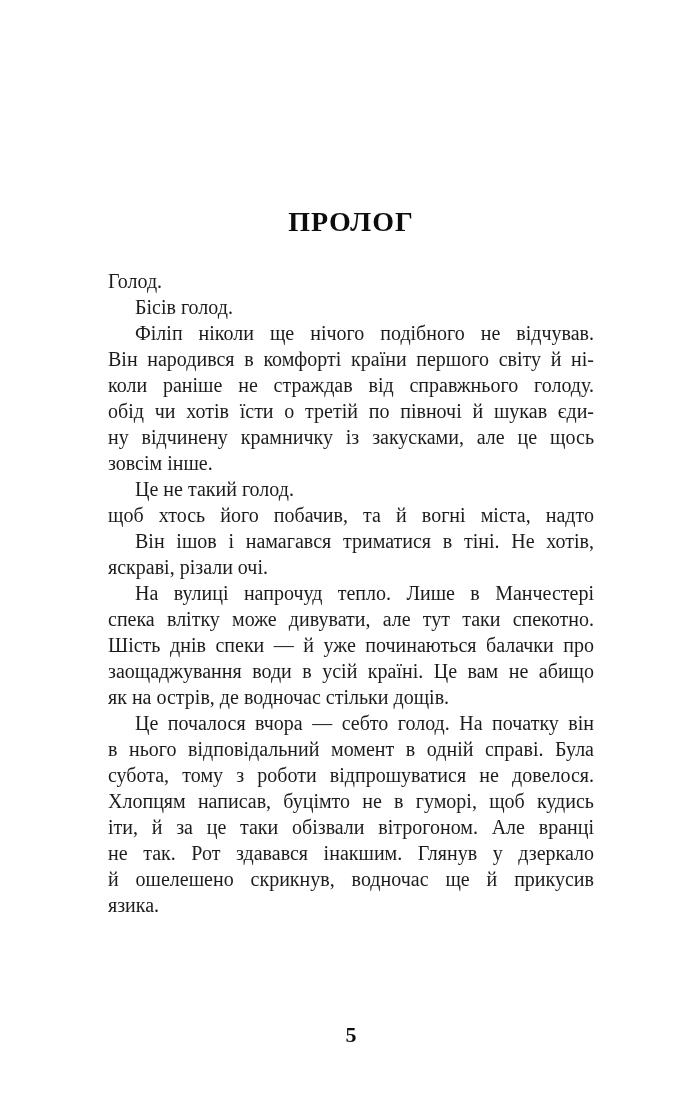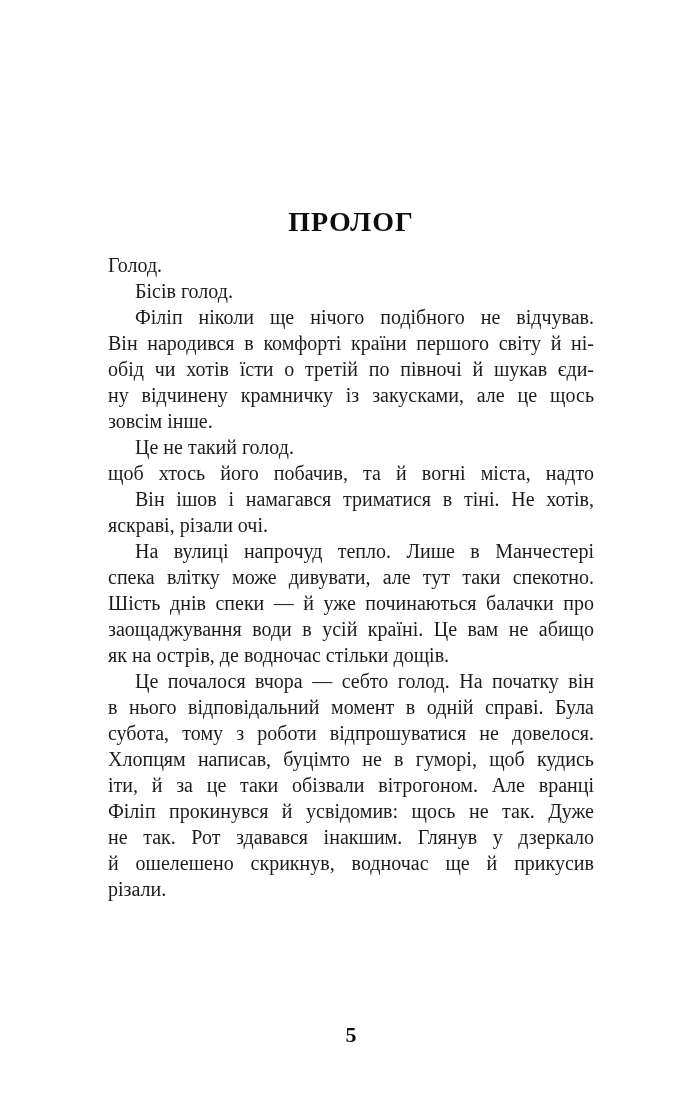--- a/index.html
+++ b/index.html
@@ -26,21 +26,21 @@
     font-family: "Liberation Serif", serif;
     font-weight: bold;
     font-size: 28px;
     letter-spacing: 1px;
     color: #0d0d0d;
   }
   .body-text {
     position: absolute;
     left: 108px;
     width: 486px;
-    top: 252px;
+    top: 268px;
   }
   .line {
     font-size: 20px;
     line-height: 26px;
     height: 26px;
     white-space: nowrap;
     text-align: left;
   }
   .line.just {
     white-space: normal;
@@ -70,37 +70,37 @@
 <body>
 
 <div class="page">
   <h1 class="chapter-title">ПРОЛОГ</h1>
 
   <div class="body-text" id="body-text">
       <div class="line">Голод.</div>
       <div class="line indent">Бісів голод.</div>
       <div class="line just indent">Філіп ніколи ще нічого подібного не відчував.</div>
       <div class="line just">Він народився в комфорті країни першого світу й ні-</div>
+      <div class="line just">коли раніше не страждав від справжнього голоду.</div>
       <div class="line just">обід чи хотів їсти о третій по півночі й шукав єди-</div>
       <div class="line just">ну відчинену крамничку із закусками, але це щось</div>
       <div class="line">зовсім інше.</div>
       <div class="line indent">Це не такий голод.</div>
       <div class="line just">щоб хтось його побачив, та й вогні міста, надто</div>
       <div class="line just indent">Він ішов і намагався триматися в тіні. Не хотів,</div>
       <div class="line">яскраві, різали очі.</div>
       <div class="line just indent">На вулиці напрочуд тепло. Лише в Манчестері</div>
       <div class="line just">спека влітку може дивувати, але тут таки спекотно.</div>
       <div class="line just">Шість днів спеки — й уже починаються балачки про</div>
       <div class="line just">заощаджування води в усій країні. Це вам не абищо</div>
       <div class="line">як на острів, де водночас стільки дощів.</div>
       <div class="line just indent">Це почалося вчора — себто голод. На початку він</div>
       <div class="line just">в нього відповідальний момент в одній справі. Була</div>
       <div class="line just">субота, тому з роботи відпрошуватися не довелося.</div>
       <div class="line just">Хлопцям написав, буцімто не в гуморі, щоб кудись</div>
       <div class="line just">іти, й за це таки обізвали вітрогоном. Але вранці</div>
-      <div class="line just">Філіп прокинувся й усвідомив: щось не так. Дуже</div>
       <div class="line just">не так. Рот здавався інакшим. Глянув у дзеркало</div>
       <div class="line just">й ошелешено скрикнув, водночас ще й прикусив</div>
-      <div class="line">різали.</div>
+      <div class="line">язика.</div>
     </div>
 
   <div class="page-number">5</div>
 </div>
 
 </body></html>

